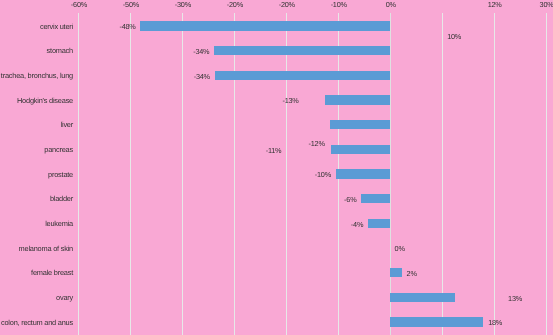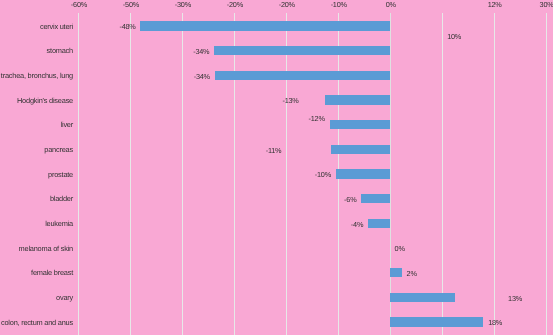--- a/index.html
+++ b/index.html
@@ -56,21 +56,21 @@
     <div class="bar" style="left: 214.175px; width: 175.625px; top: 46.07px; height: 9.4px;"></div>
     <div class="dlabel" style="top: 46.87px; left: 149.375px; width: 60px; text-align: right;">-34%</div>
     <div class="catlabel" style="left: -87px; top: 70.94px;">trachea, bronchus, lung</div>
     <div class="bar" style="left: 214.695px; width: 175.105px; top: 70.74px; height: 9.4px;"></div>
     <div class="dlabel" style="top: 71.54px; left: 149.895px; width: 60px; text-align: right;">-34%</div>
     <div class="catlabel" style="left: -87px; top: 95.61px;">Hodgkin's disease</div>
     <div class="bar" style="left: 325.37px; width: 64.4304px; top: 95.41px; height: 9.4px;"></div>
     <div class="dlabel" style="top: 96.21px; left: 260.57px; width: 60px; text-align: center;">-13%</div>
     <div class="catlabel" style="left: -87px; top: 120.28px;">liver</div>
     <div class="bar" style="left: 329.526px; width: 60.2736px; top: 120.08px; height: 9.4px;"></div>
-    <div class="dlabel" style="top: 114px; left: 264.726px; width: 60px; text-align: right;">-12%</div>
+    <div class="dlabel" style="top: 139px; left: 264.726px; width: 60px; text-align: right;">-12%</div>
     <div class="catlabel" style="left: -87px; top: 144.95px;">pancreas</div>
     <div class="bar" style="left: 330.566px; width: 59.2344px; top: 144.75px; height: 9.4px;"></div>
     <div class="dlabel" style="top: 145.55px; left: 265.766px; width: 60px; text-align: left;">-11%</div>
     <div class="catlabel" style="left: -87px; top: 169.62px;">prostate</div>
     <div class="bar" style="left: 335.762px; width: 54.0384px; top: 169.42px; height: 9.4px;"></div>
     <div class="dlabel" style="top: 170.22px; left: 270.962px; width: 60px; text-align: right;">-10%</div>
     <div class="catlabel" style="left: -87px; top: 194.29px;">bladder</div>
     <div class="bar" style="left: 361.222px; width: 28.578px; top: 194.09px; height: 9.4px;"></div>
     <div class="dlabel" style="top: 194.89px; left: 296.422px; width: 60px; text-align: right;">-6%</div>
     <div class="catlabel" style="left: -87px; top: 218.96px;">leukemia</div>

